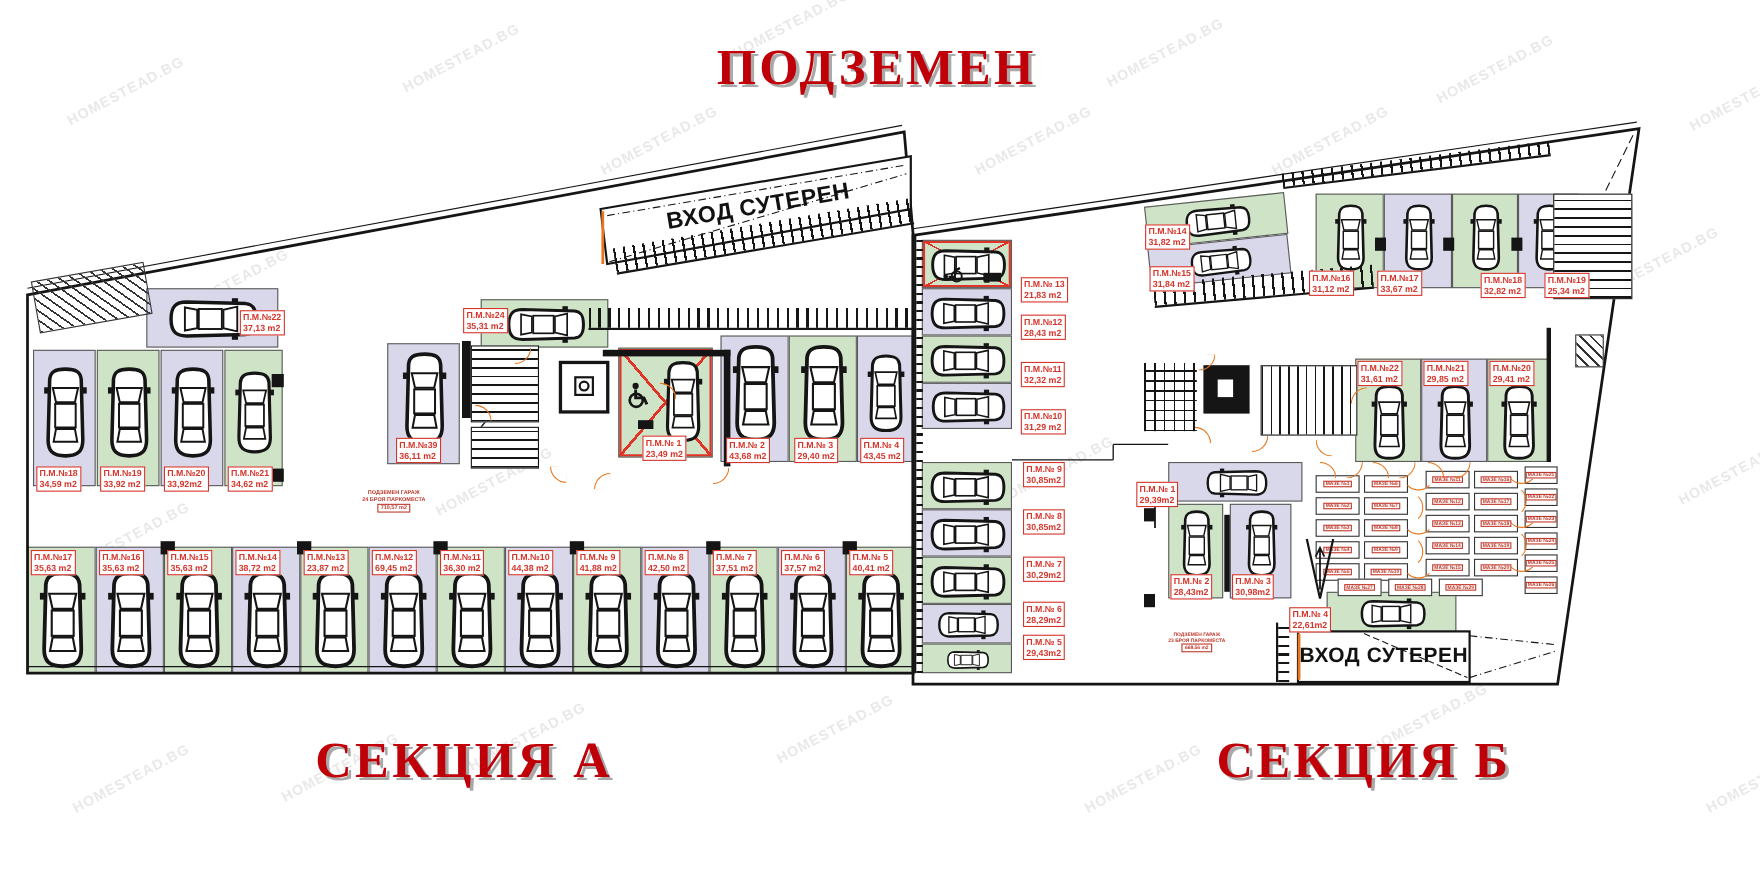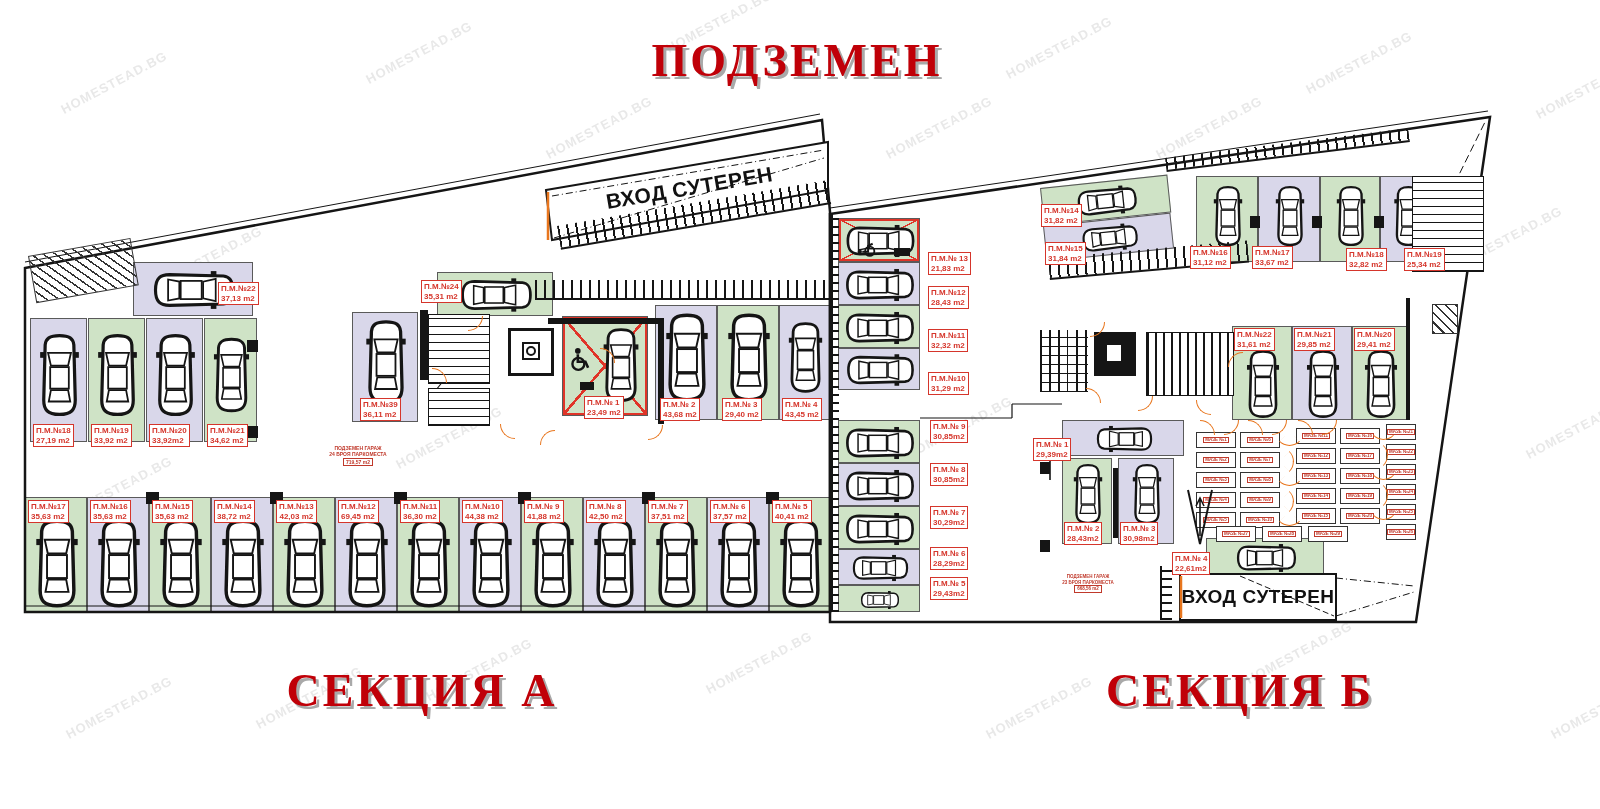--- a/index.html
+++ b/index.html
@@ -127,21 +127,21 @@
       <div class="sq"></div>
     </div>
 
 <div class="spot l" style="left: 30px; top: 318px; width: 57px; height: 124px;">
       <svg viewBox="0 0 60 118" class="car" style="width: 43px; height: 92px; left: 7px; top: 10px;">
         <use href="#car-sym"></use>
       </svg>
     </div>
     <div class="chip" style="left: 33px; top: 424px;">
       <div>П.М.№18</div>
-      <div>27,19 m2</div>
+      <div>34,59 m2</div>
     </div>
     <div class="spot g" style="left: 88px; top: 318px; width: 57px; height: 124px;">
       <svg viewBox="0 0 60 118" class="car" style="width: 43px; height: 92px; left: 7px; top: 10px;">
         <use href="#car-sym"></use>
       </svg>
     </div>
     <div class="chip" style="left: 91px; top: 424px;">
       <div>П.М.№19</div>
       <div>33,92 m2</div>
     </div>
@@ -260,23 +260,23 @@
     </div>
     <div class="chip" style="left: 214px; top: 500px;">
       <div>П.М.№14</div>
       <div>38,72 m2</div>
     </div>
     <div class="spot g" style="left: 273px; top: 497px; width: 62px; height: 115px;">
       <svg viewBox="0 0 60 118" class="car" style="width: 46px; height: 91px; left: 8px; top: 20px;">
         <use href="#car-sym"></use>
       </svg>
     </div>
-    <div class="chip" style="left: 276px; top: 500px; text-align: center;">
+    <div class="chip" style="left: 276px; top: 500px;">
       <div>П.М.№13</div>
-      <div>42,03 m2</div>
+      <div>23,87 m2</div>
     </div>
     <div class="spot l" style="left: 335px; top: 497px; width: 62px; height: 115px;">
       <svg viewBox="0 0 60 118" class="car" style="width: 46px; height: 91px; left: 8px; top: 20px;">
         <use href="#car-sym"></use>
       </svg>
     </div>
     <div class="chip" style="left: 338px; top: 500px;">
       <div>П.М.№12</div>
       <div>69,45 m2</div>
     </div>

